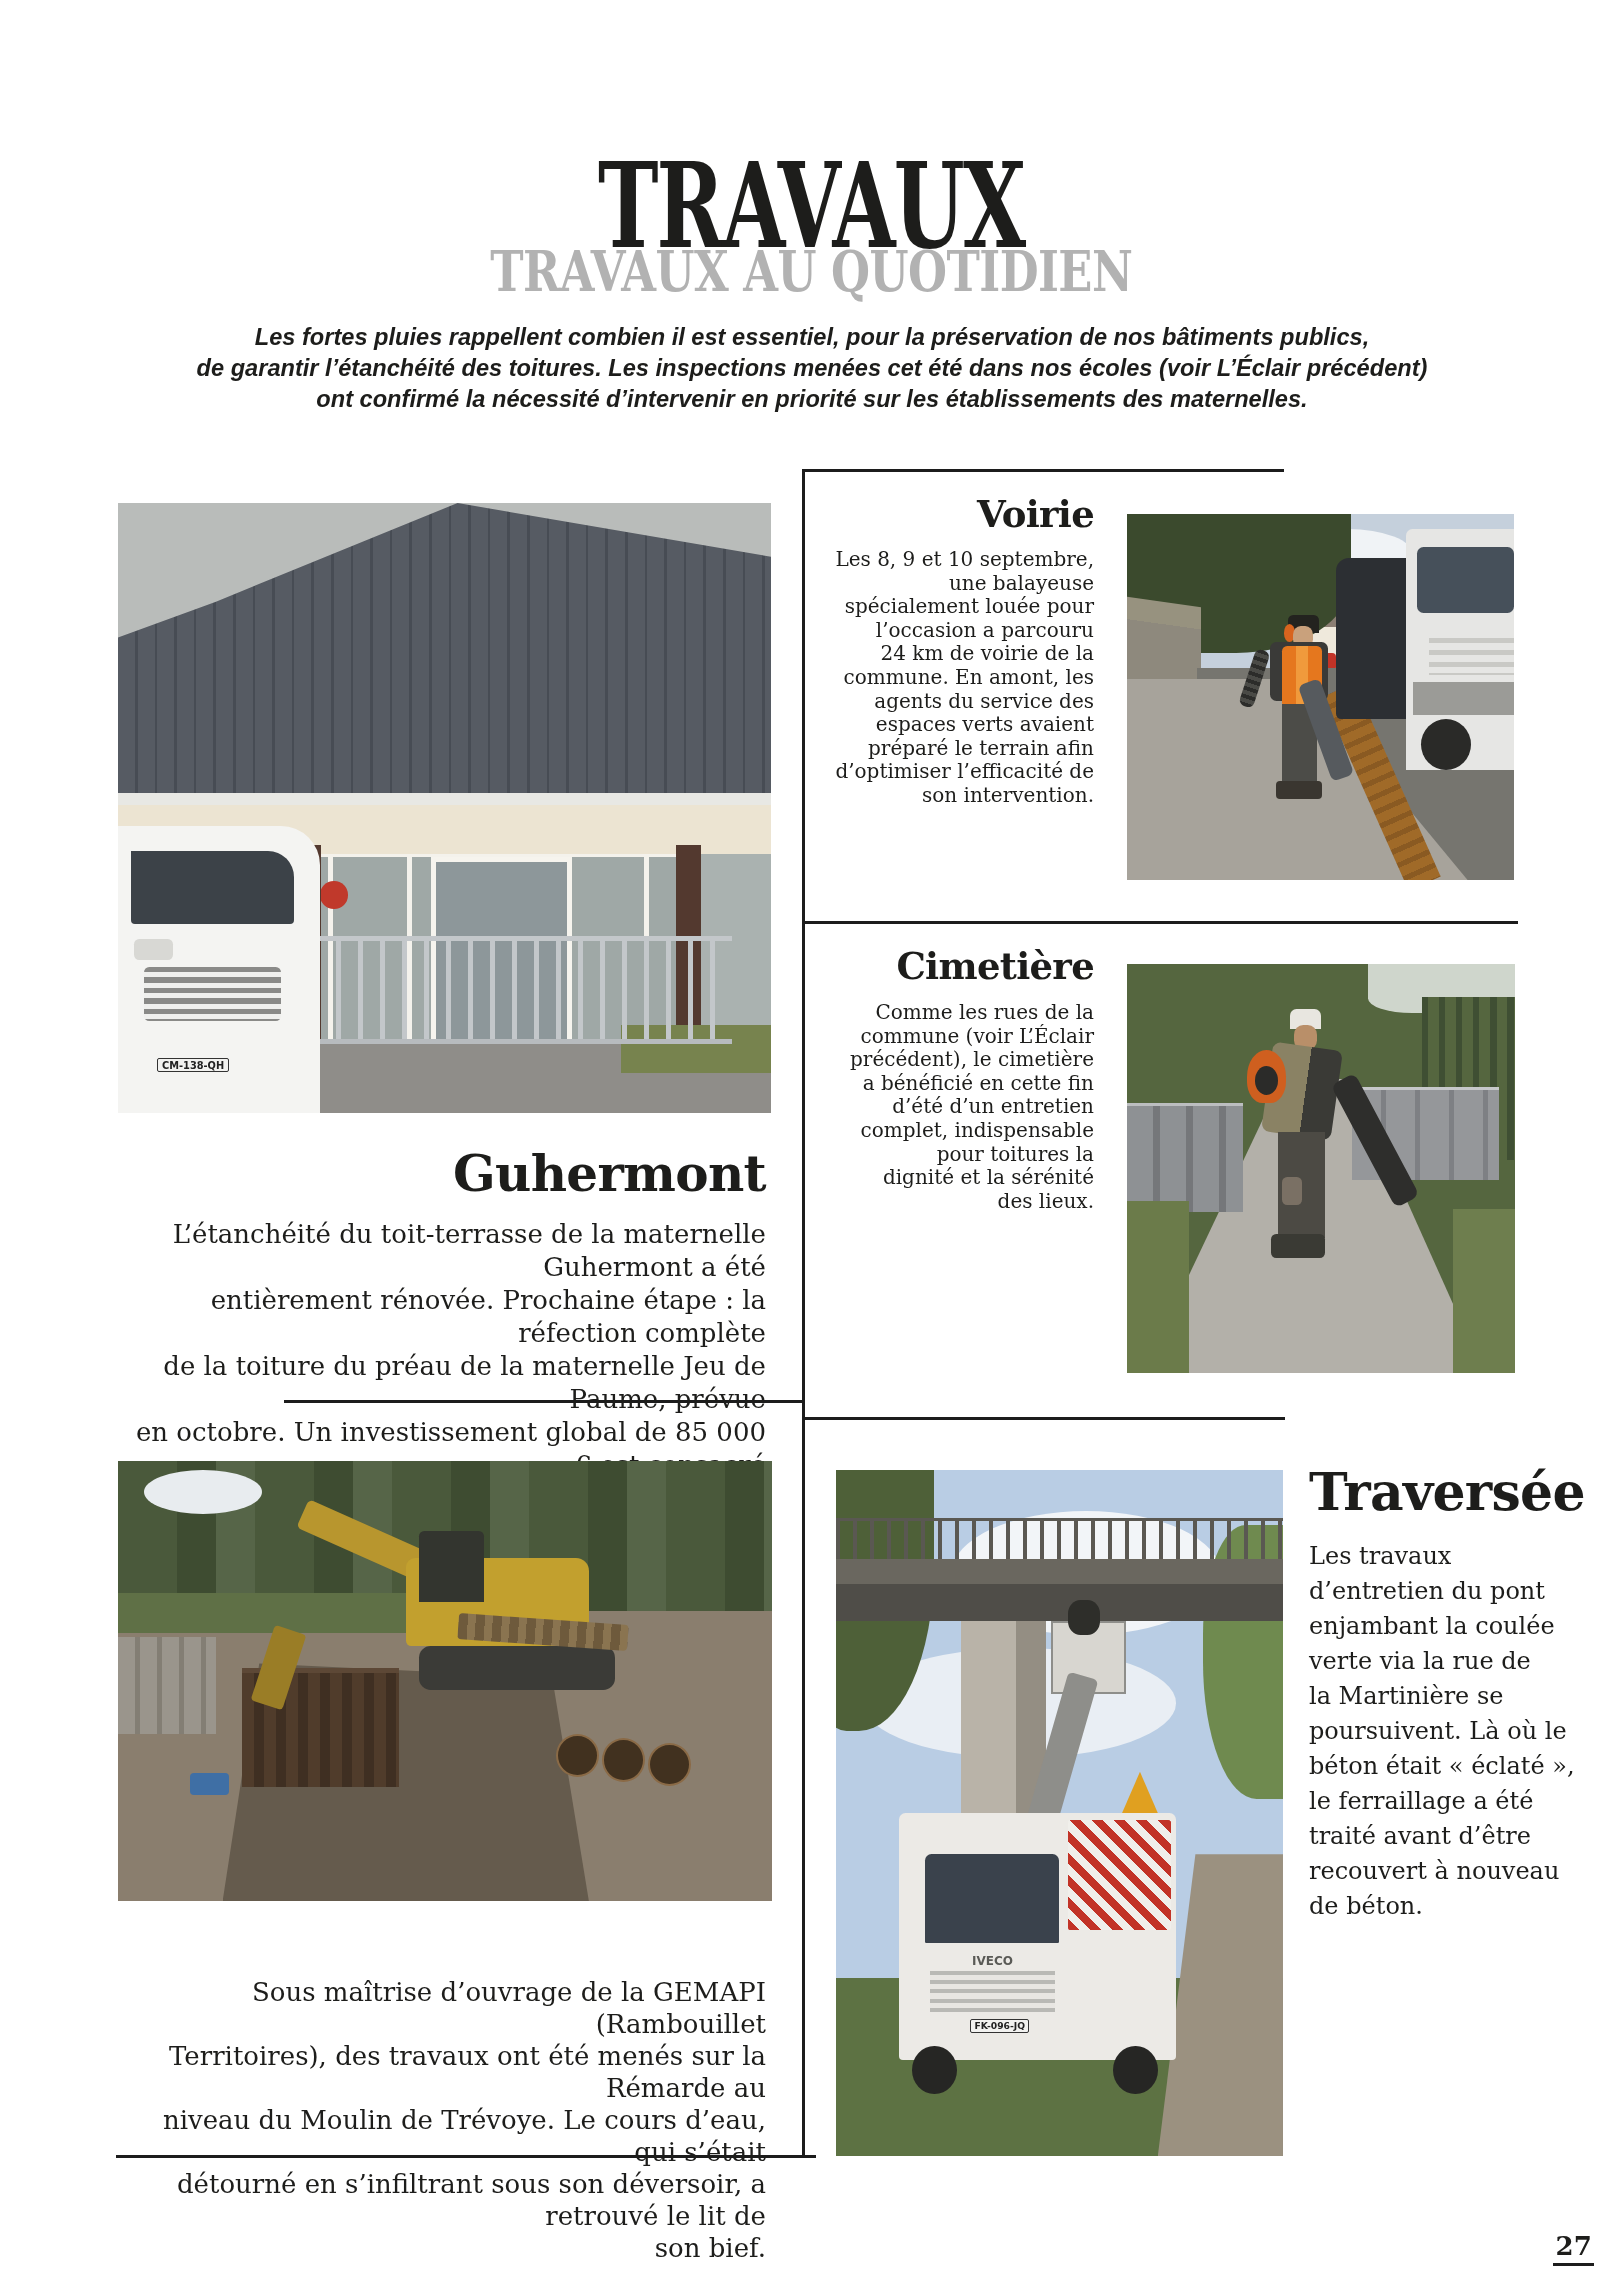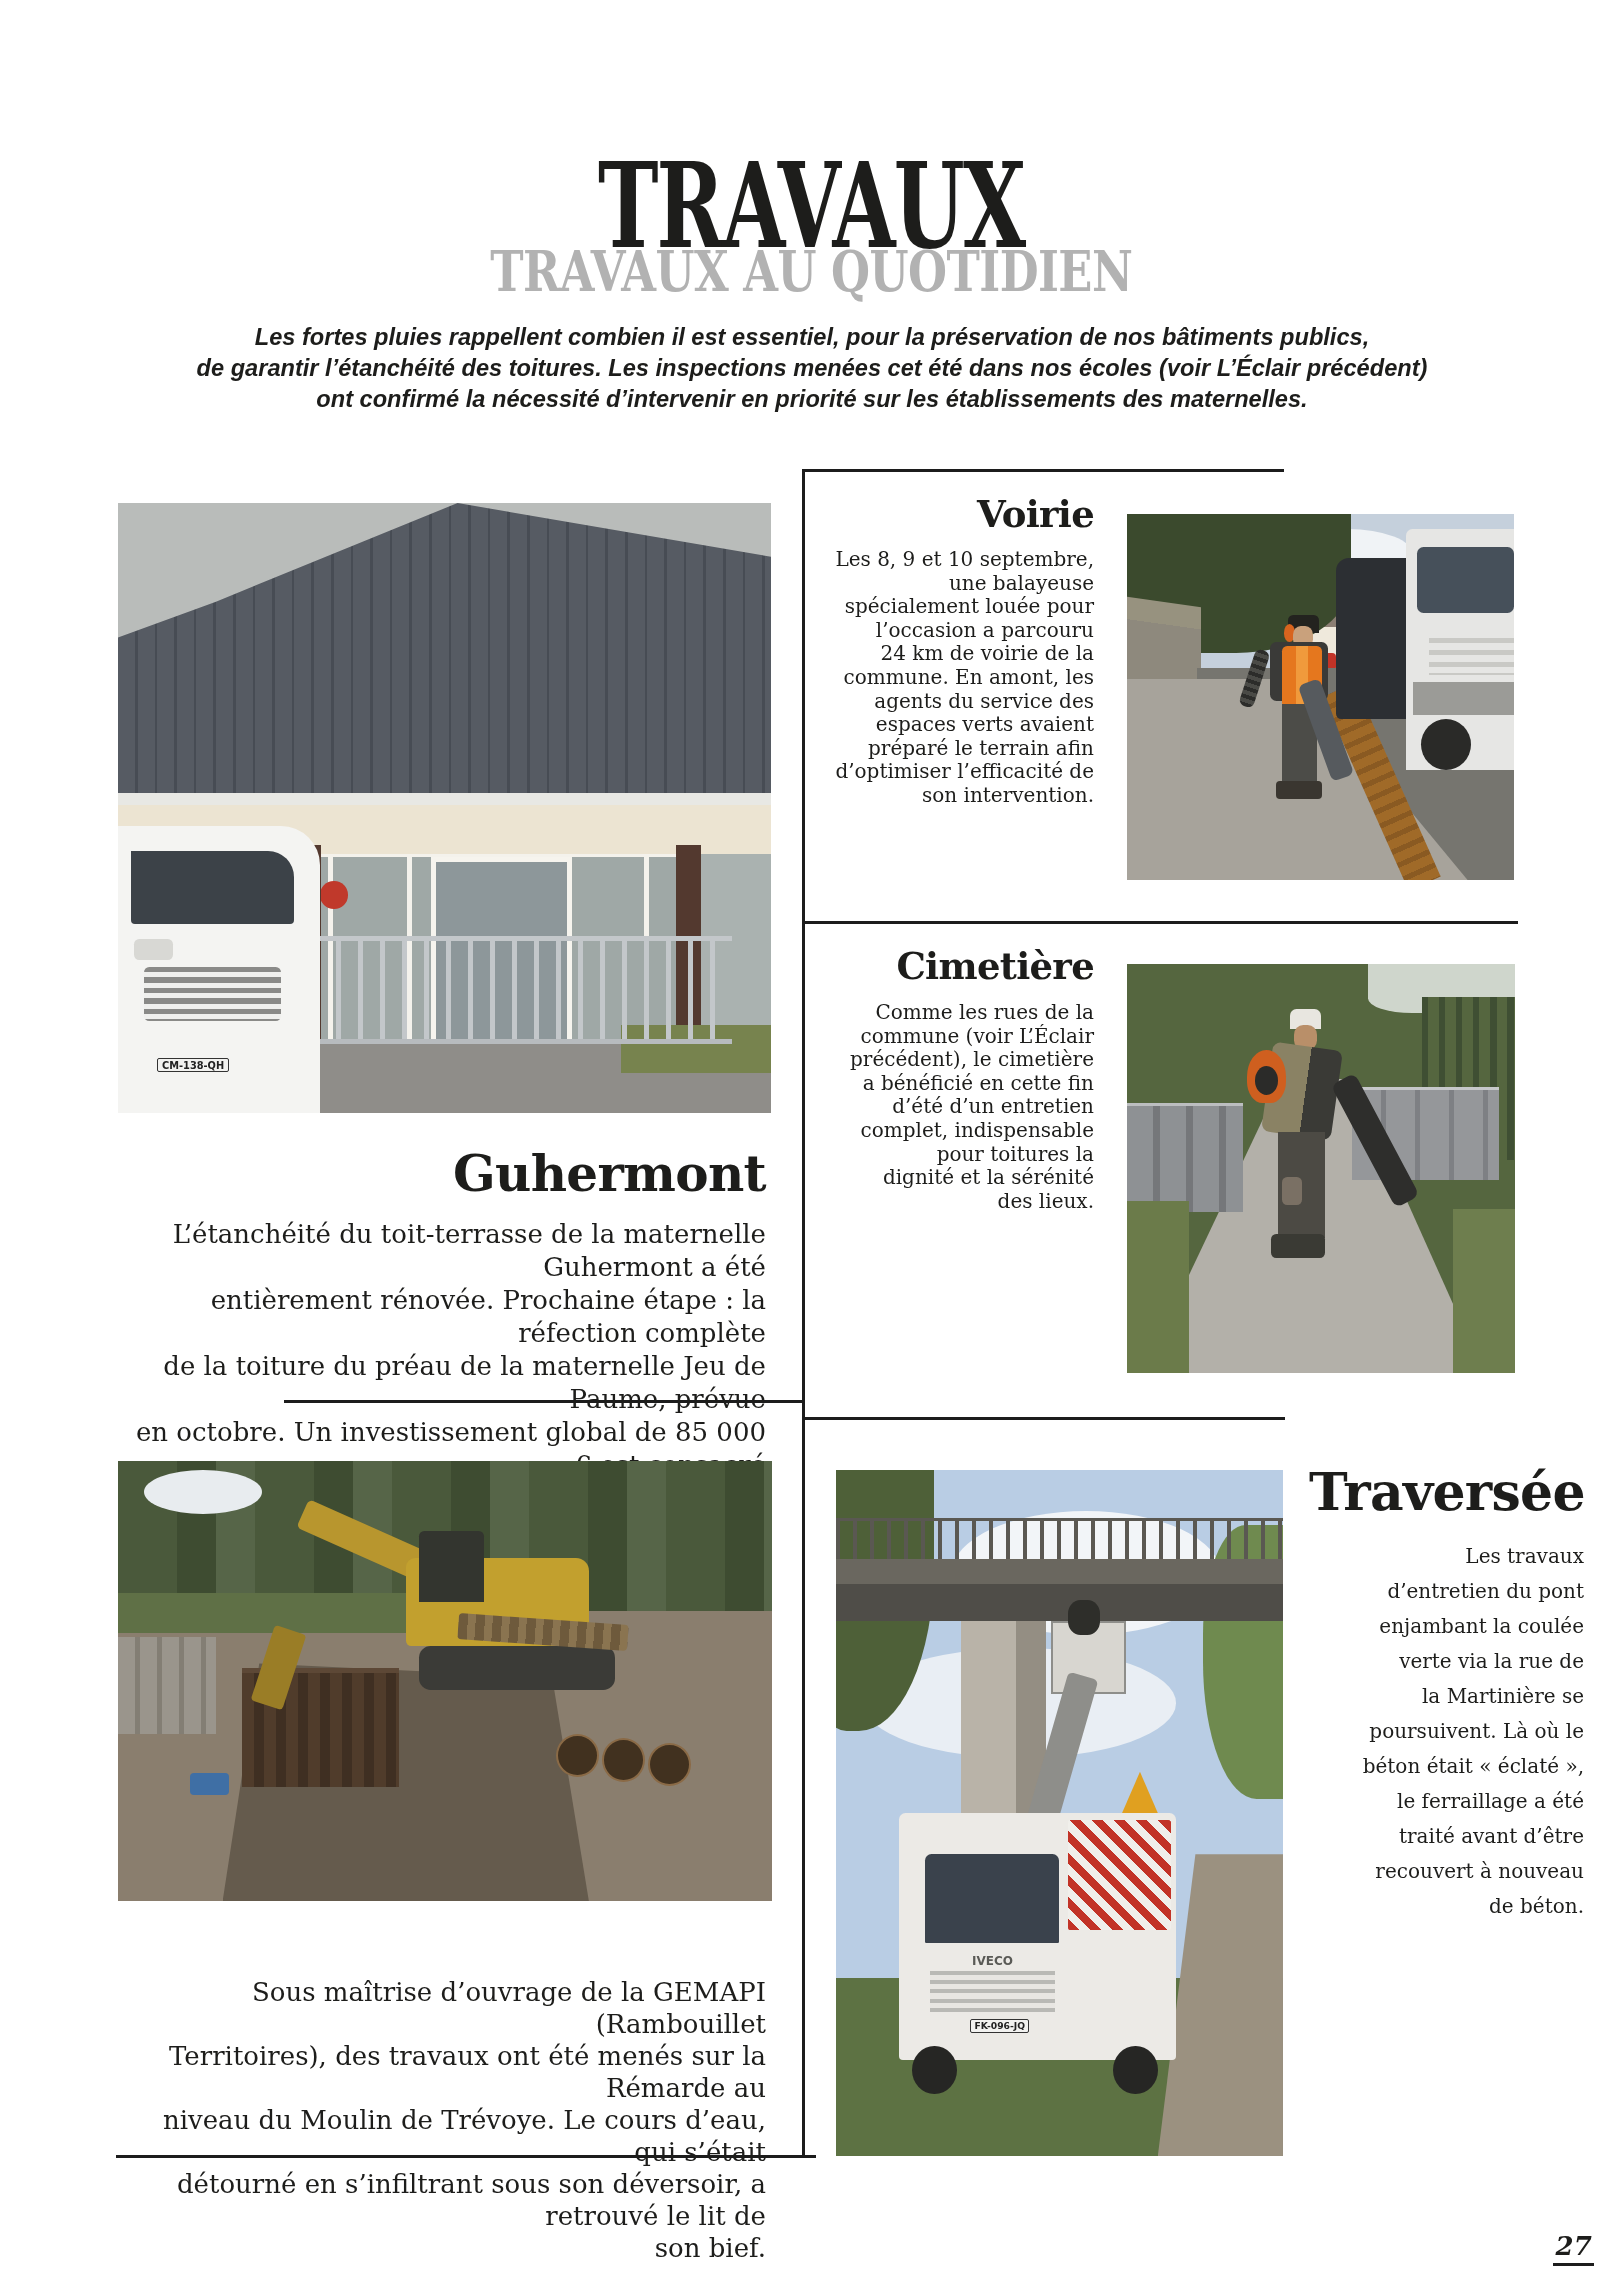--- a/index.html
+++ b/index.html
@@ -18,21 +18,21 @@
     font-size:23.6px;line-height:31px;}
   
   .rule{background:#1c1c1c;}
   
   .h-right-sm{font-weight:700;font-size:37px;line-height:1;text-align:right;letter-spacing:-0.7px;}
   .h-right-lg{font-weight:700;font-size:50px;line-height:1;text-align:right;letter-spacing:-0.7px;}
   .h-left-lg{font-weight:700;font-size:52px;line-height:1;letter-spacing:-0.7px;}
   
   .body-sm{font-size:20px;line-height:23.6px;text-align:right;}
   .body-lg-r{font-size:26px;line-height:33px;text-align:right;}
-  .body-lg-l{font-size:20px;line-height:35px;text-align:right;}
+  .body-lg-l{font-size:24px;line-height:35px;text-align:left;}
   
   .photo{position:absolute;overflow:hidden;background:#cfcfcb;}
   .el{position:absolute;}
   .plate{font-family:"DejaVu Sans",sans-serif;font-weight:700;background:#f2f2f0;
     color:#222;border:1.3px solid #333;border-radius:2px;text-align:center;white-space:nowrap;}
   
   .page-num{font-weight:700;font-size:26px;line-height:1;border-bottom:3.3px solid #1c1c1c;
     padding:0 2.6px 3.9px 2.6px;}
 </style>
 </head>
@@ -270,16 +270,16 @@
     <div>verte via la rue de</div>
     <div>la Martinière se</div>
     <div>poursuivent. Là où le</div>
     <div>béton était « éclaté »,</div>
     <div>le ferraillage a été</div>
     <div>traité avant d’être</div>
     <div>recouvert à nouveau</div>
     <div>de béton.</div>
   </div>
 
-  <div class="abs page-num" style="left:1553px;top:2233px;font-style:italic;">27</div>
+  <div class="abs page-num" style="left:1553px;top:2233px;">27</div>
 
 </div>
 
 
 </body></html>

